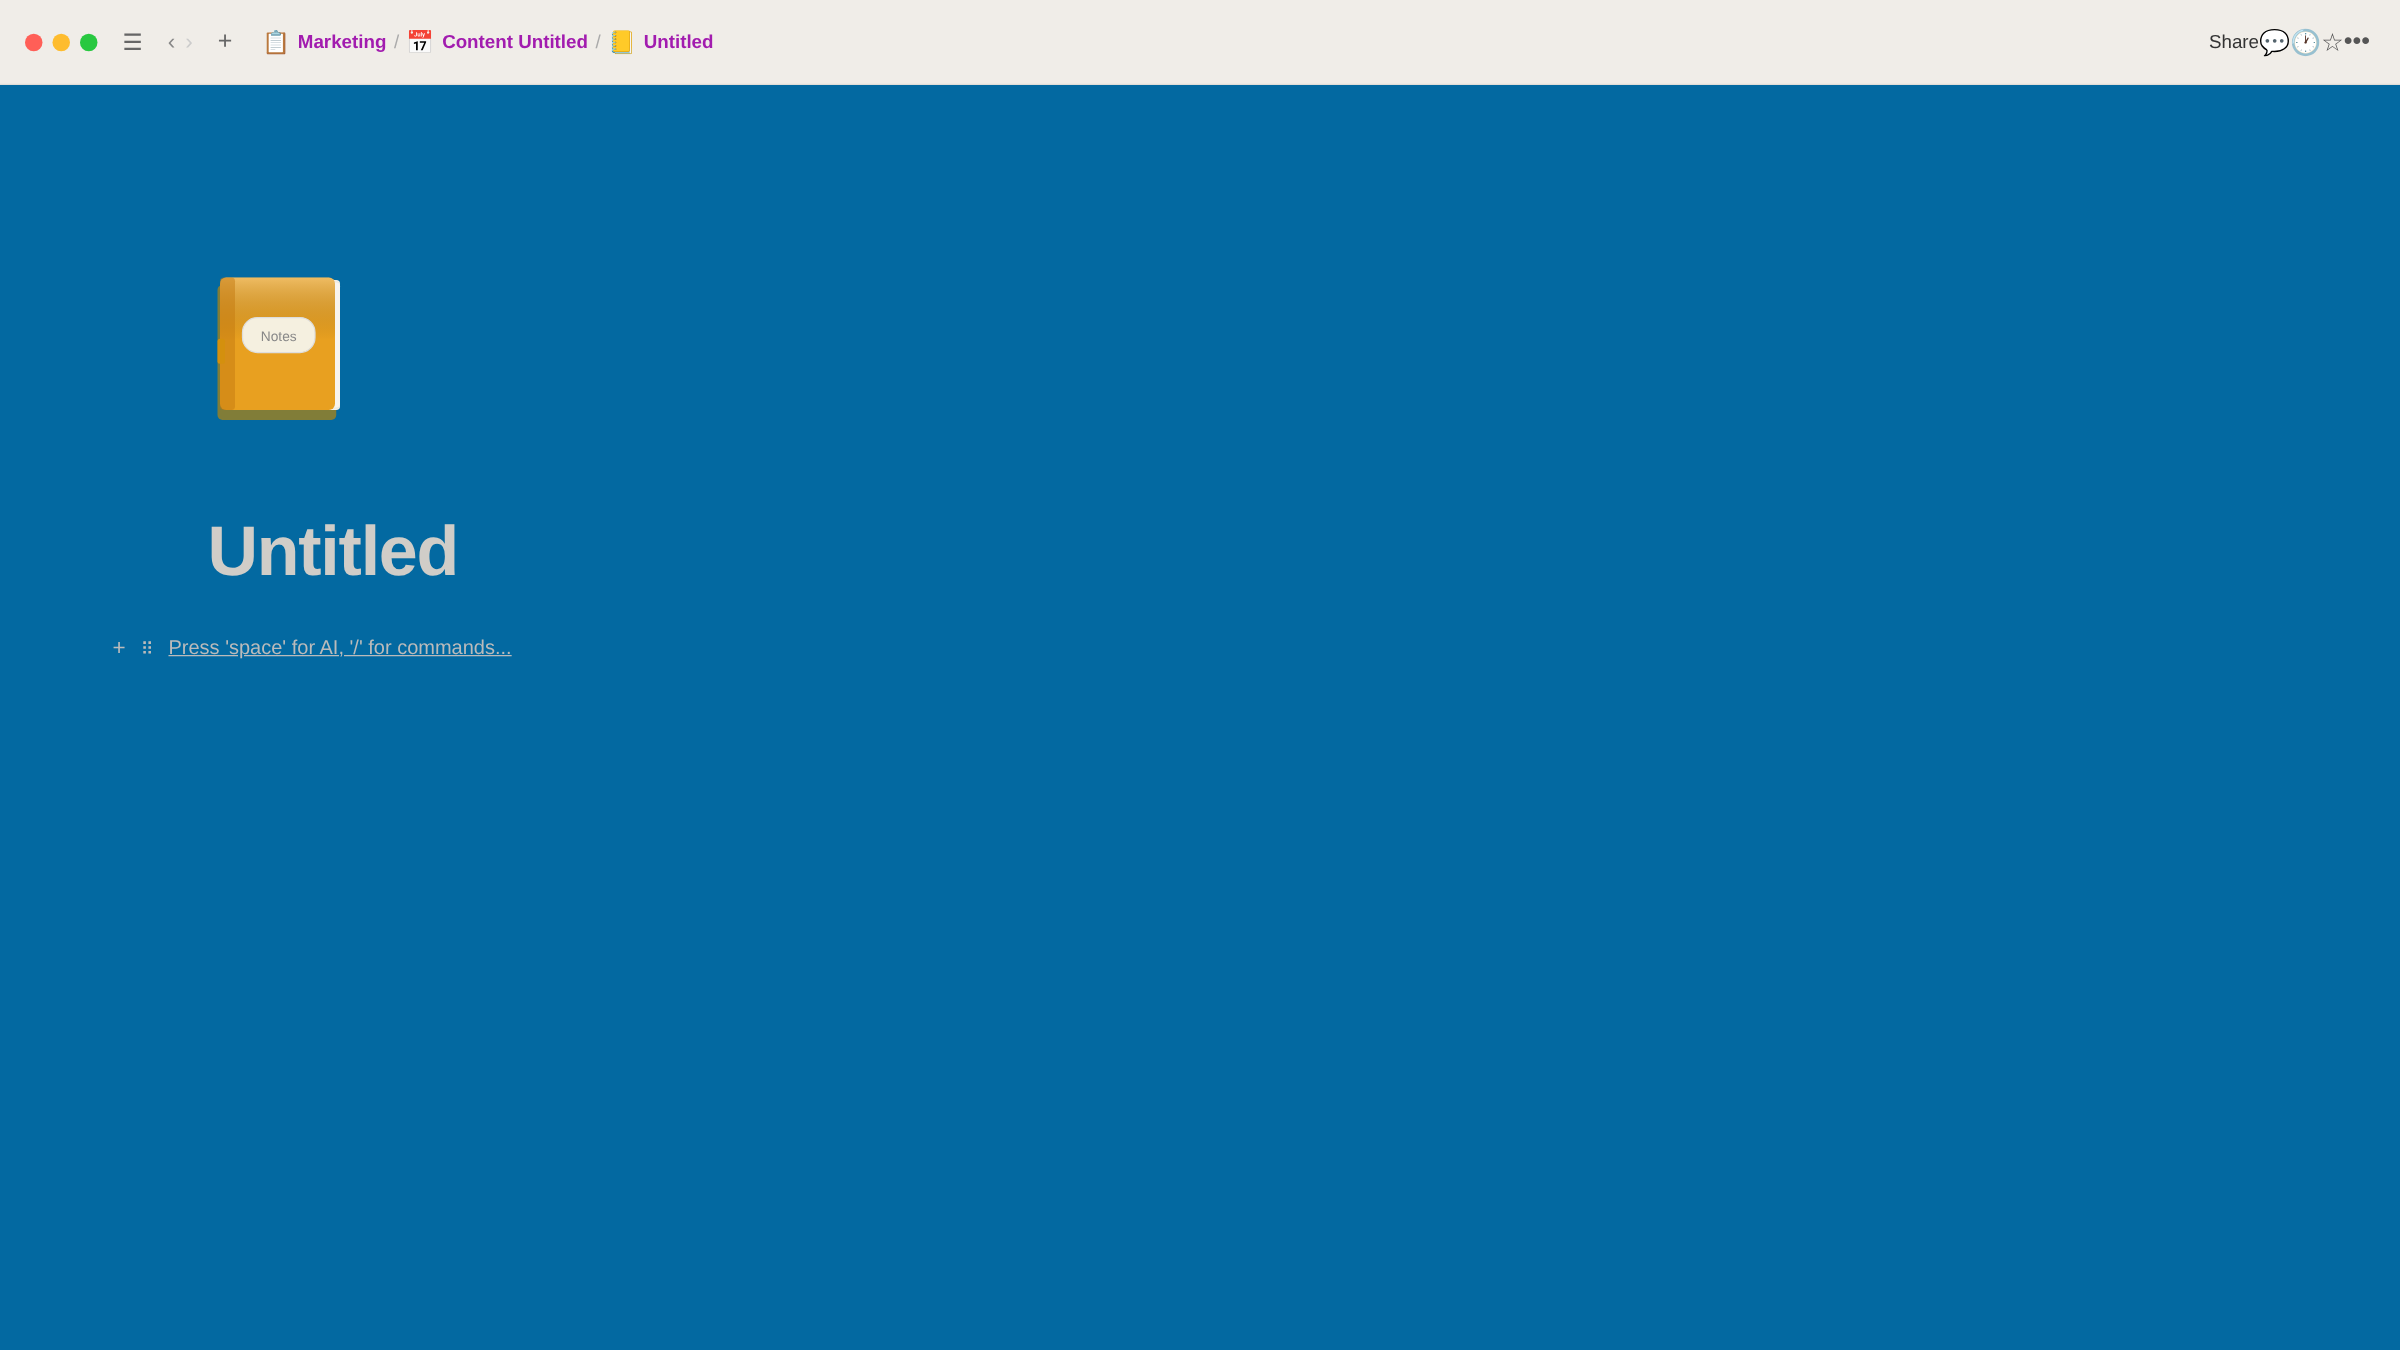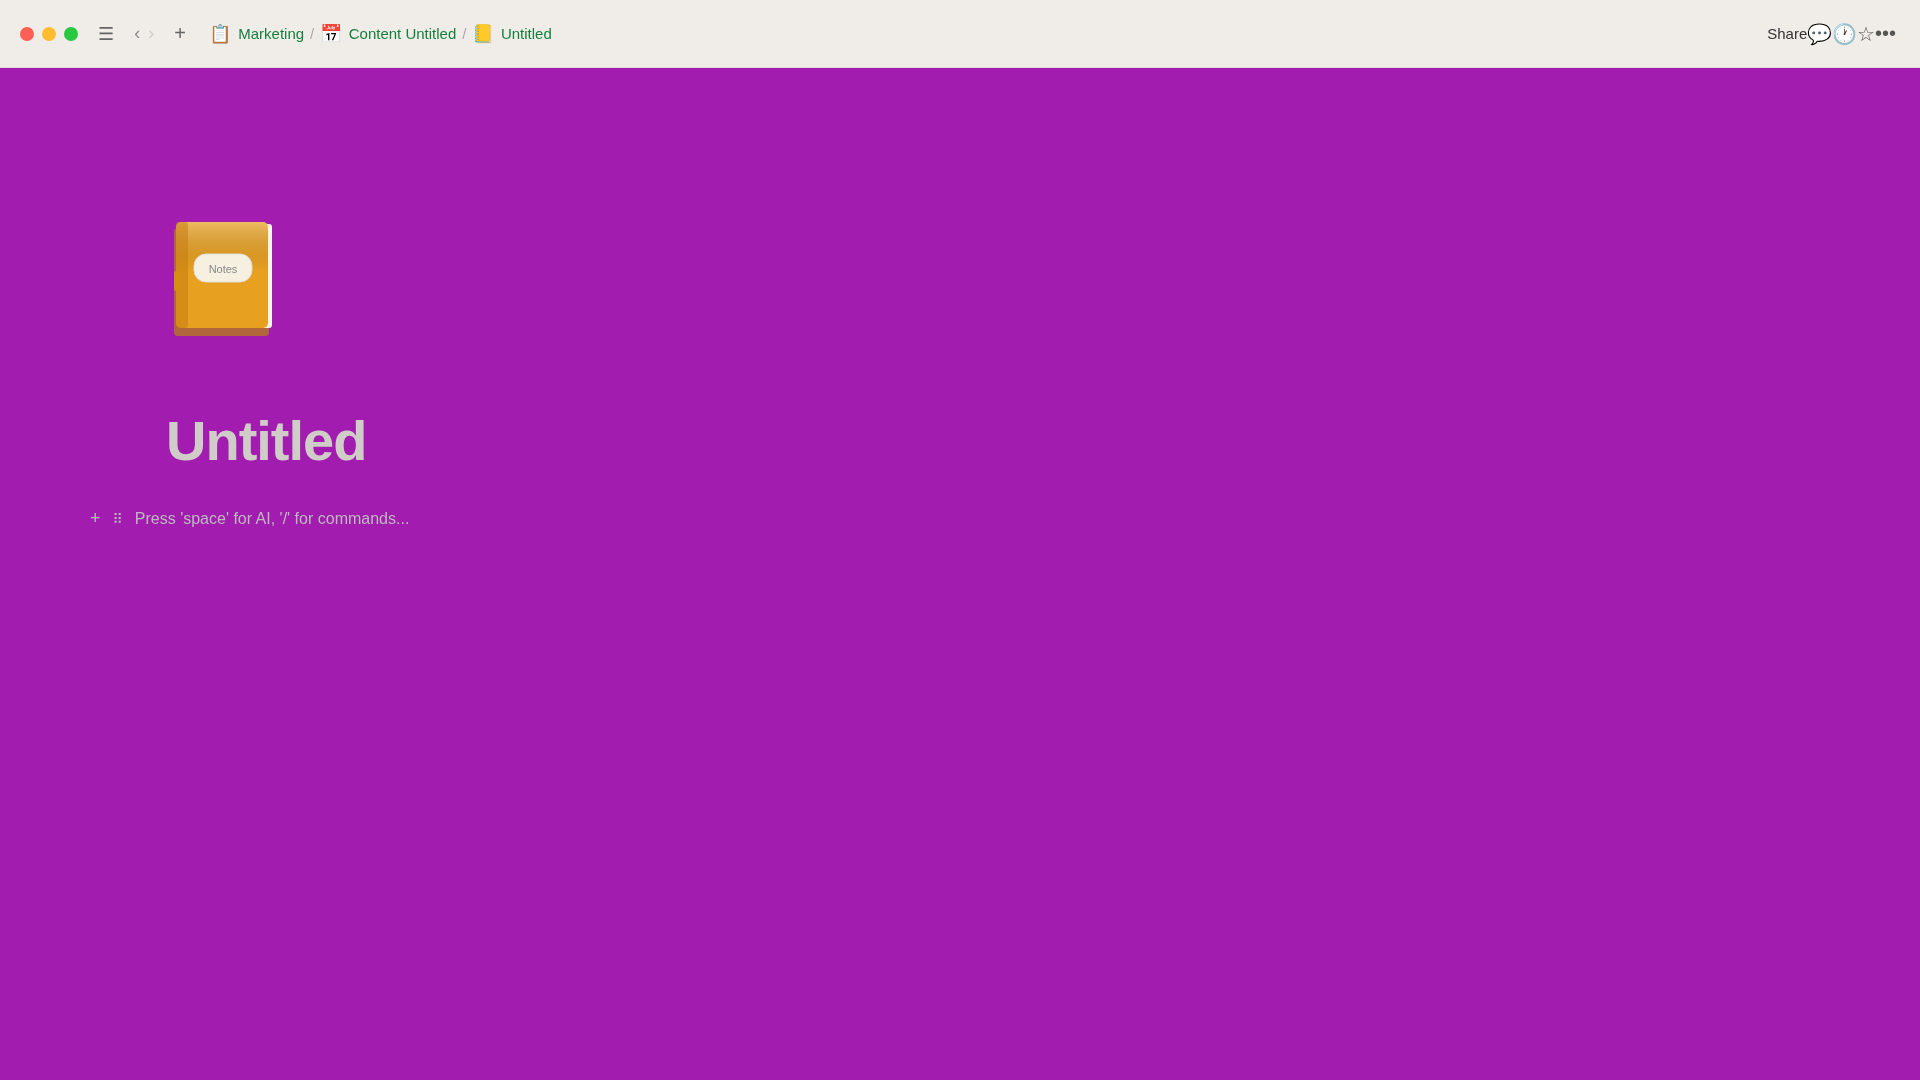--- a/index.html
+++ b/index.html
@@ -86,22 +86,22 @@
       align-items: center;
       gap: 6px;
       margin-left: 8px;
     }
 
     .breadcrumb-item {
       display: flex;
       align-items: center;
       gap: 6px;
       font-size: 15px;
-      color: #15803d;
-      font-weight: 400;
+      color: #a21caf;
+      font-weight: 700;
     }
 
     .breadcrumb-sep {
       color: #aaa;
       font-size: 15px;
     }
 
     .breadcrumb-icon {
       font-size: 18px;
     }
@@ -125,21 +125,21 @@
     .titlebar-icon {
       font-size: 20px;
       color: #555;
       cursor: pointer;
     }
 
     
     .main-content {
       padding: 0 4px 0 0;
       height: calc(1080px - 68px);
-      background-color: #a21caf;
+      background-color: #0369a1;
       position: relative;
     }
 
     
     .notebook-icon-wrapper {
       position: absolute;
       top: 148px;
       left: 166px;
     }
 
@@ -179,20 +179,21 @@
       font-size: 14px;
       cursor: grab;
       display: flex;
       gap: 2px;
     }
 
     .editor-placeholder {
       font-size: 16px;
       color: #bbb;
       cursor: text;
+      text-decoration: underline;
     }
 
     
     .notebook-svg {
       width: 120px;
       height: 130px;
     }
   </style>
 </head>
 <body>

